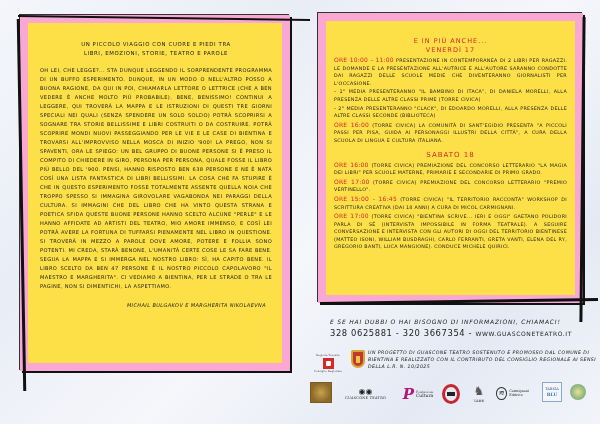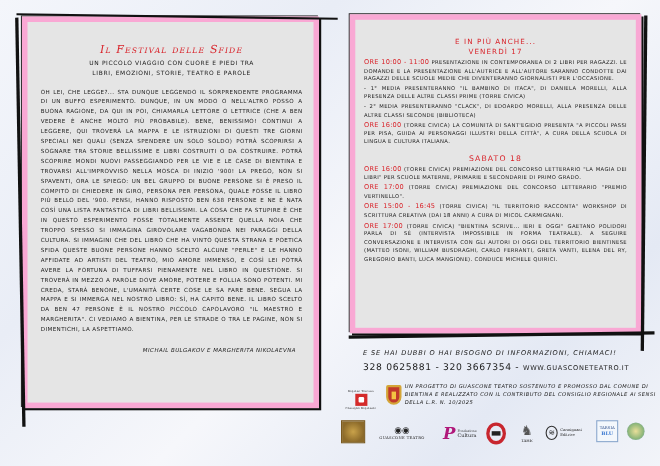--- a/index.html
+++ b/index.html
@@ -5,22 +5,22 @@
   * { box-sizing: border-box; margin: 0; padding: 0; }
   html, body { width: 600px; height: 424px; overflow: hidden; }
   body {
     background: linear-gradient(135deg, #f4f6fb 0%, #e9edf6 30%, #f6f7fb 55%, #e4e9f4 80%, #f2f4f9 100%);
     font-family: "DejaVu Sans", sans-serif;
     position: relative;
     color: #222;
   }
   .panel {
     position: absolute;
-    background: #e5e5e5;
-    border: 5px solid #f9a8d4;
+    background: #fde047;
+    border: 8px solid #f9a8d4;
     box-shadow: 2px 2px 0 #111, -1px -1px 0 #333;
   }
   .panel::before, .panel::after {
     content: "";
     position: absolute;
     background: #111;
   }
   .left-panel { left: 20px; top: 15px; width: 270px; height: 356px; padding: 14px 10px 8px 12px; }
   .left-panel::before { left: -8px; top: -4px; width: 3px; height: 372px; transform: rotate(-1deg); }
   .left-panel::after { left: -10px; top: -6px; width: 292px; height: 2px; transform: rotate(0.8deg); }
@@ -67,21 +67,20 @@
   .lg-carm .c { width: 13px; height: 13px; border: 1px solid #333; border-radius: 50%; font-size: 7px; display: flex; align-items: center; justify-content: center; }
   .lg-carm .t { font-size: 3.3px; margin-left: 2px; line-height: 4px; }
   .lg-tarsia { left: 542px; top: 382px; width: 20px; height: 20px; border: 1px solid #8aa7cc; font-size: 3.5px; color: #2b4d8a; flex-direction: column; line-height: 5px; background: #f3f7fc; }
   .lg-tarsia .b { color: #3d7ad1; font-weight: bold; font-size: 4.5px; }
   .lg-round { left: 570px; top: 384px; width: 16px; height: 16px; border-radius: 50%; background: radial-gradient(circle, #eadf9a 0%, #8fb77a 60%, #6a9bc7 100%); }
 </style>
 </head>
 <body>
 
 <div class="panel left-panel">
-  <div class="title">Il Festival delle Sfide</div>
   <div class="subtitle">
     <div>Un piccolo viaggio con cuore e piedi tra</div>
     <div>libri, emozioni, storie, teatro e parole</div>
   </div>
   <div class="body-text">Oh lei, che legge?... Sta dunque leggendo il sorprendente programma di un buffo esperimento. Dunque, in un modo o nell'altro posso a buona ragione, da qui in poi, chiamarla LETTORE o LETTRICE (che a ben vedere è anche molto più probabile). Bene, benissimo! Continui a leggere, qui troverà la mappa e le istruzioni di questi tre giorni speciali nei quali (senza spendere un solo soldo) potrà scoprirsi a sognare tra storie bellissime e libri costruiti o da costruire. Potrà scoprire mondi nuovi passeggiando per le vie e le case di Bientina e trovarsi all'improvviso nella Mosca di inizio '900! La prego, non si spaventi, ora le spiego: un bel gruppo di buone persone si è preso il compito di chiedere in giro, persona per persona, quale fosse il libro più bello del '900. Pensi, hanno risposto ben 638 persone e ne è nata così una lista fantastica di libri bellissimi. La cosa che fa stupire è che in questo esperimento fosse totalmente assente quella noia che troppo spesso si immagina girovolare vagabonda nei paraggi della cultura. Si immagini che del libro che ha vinto questa strana e poetica Sfida queste buone persone hanno scelto alcune "perle" e le hanno affidate ad artisti del teatro, mio amore immenso, e così lei potrà avere la fortuna di tuffarsi pienamente nel libro in questione. Si troverà in mezzo a parole dove amore, potere e follia sono potenti. Mi creda, starà benone, l'umanità certe cose le sa fare bene. Segua la mappa e si immerga nel nostro libro: sì, ha capito bene. Il libro scelto da ben 47 persone è il nostro piccolo capolavoro "Il Maestro e Margherita". Ci vediamo a Bientina, per le strade o tra le pagine, non si dimentichi, la aspettiamo.</div>
   <div class="signature">Michail Bulgakov e Margherita Nikolaevna</div>
 </div>
 
 <div class="panel right-panel">
   <div class="rp-head">E in più anche...</div>

